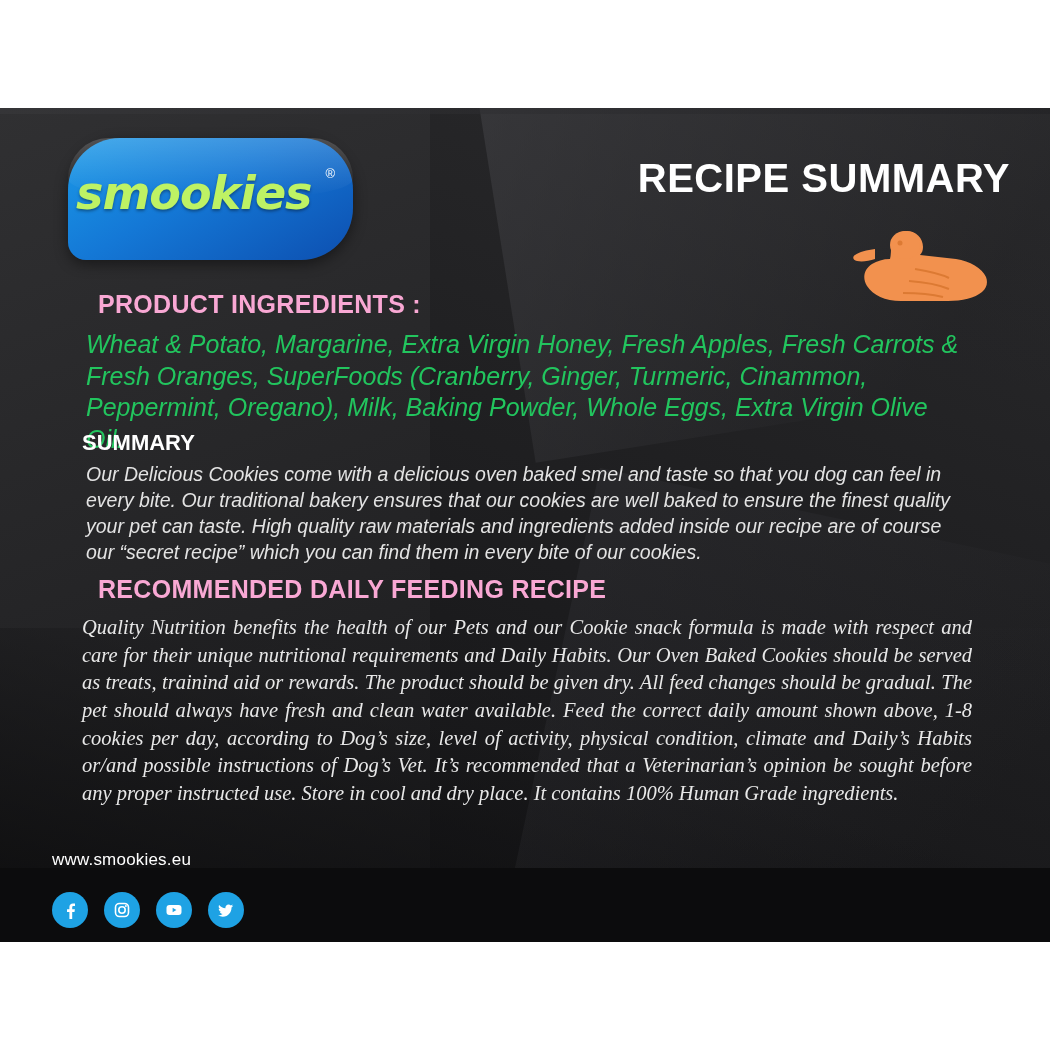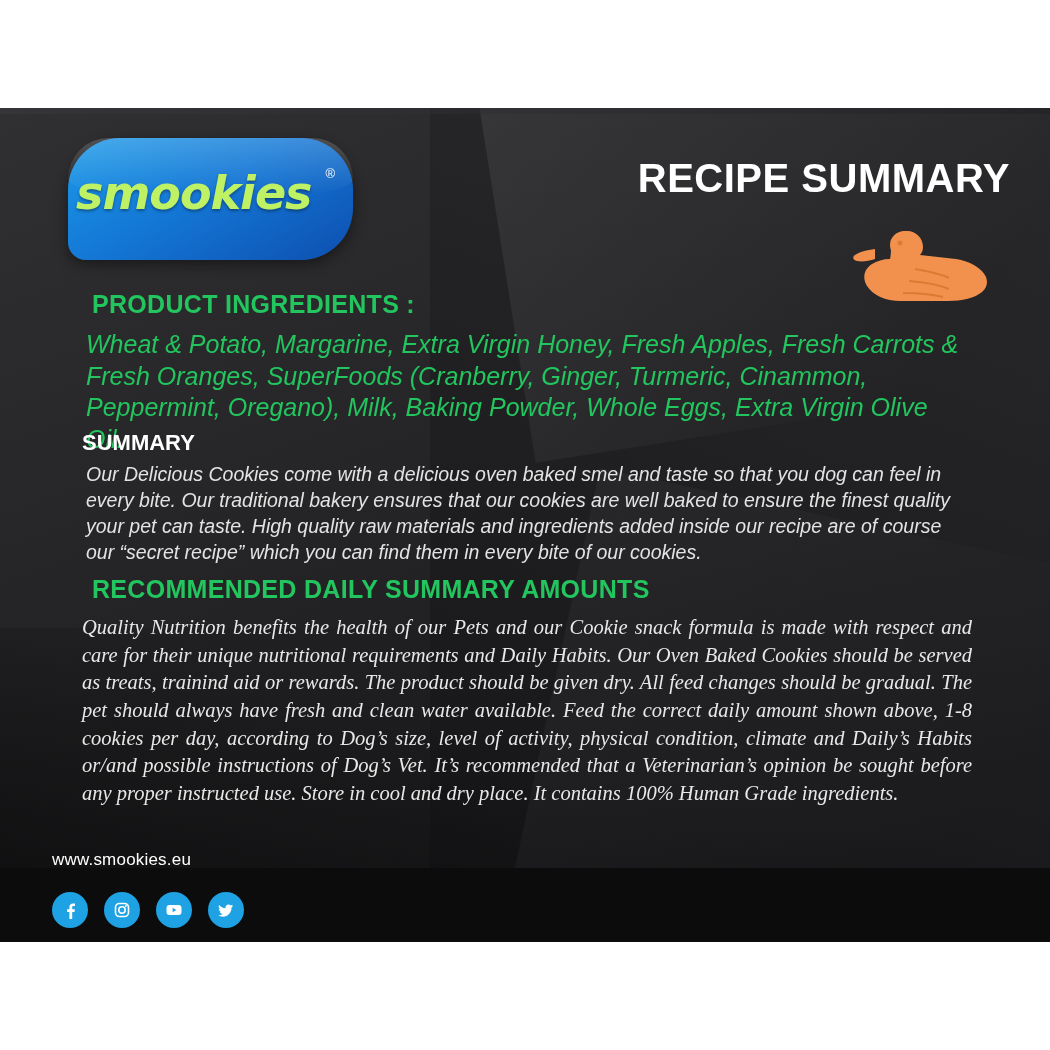--- a/index.html
+++ b/index.html
@@ -144,22 +144,22 @@
     height: 90px;
   }
 
   
   .block { position: absolute; left: 82px; width: 890px; color: #f2f2f2; }
 
   .heading-lg {
     font-size: 25px;
     font-weight: bold;
     letter-spacing: .3px;
-    color: #22c55e;
-    margin: 0 0 10px 10px;
+    color: #f9a8d4;
+    margin: 0 0 10px 16px;
     font-family: "Liberation Sans", sans-serif;
   }
   .heading-md {
     font-size: 22px;
     font-weight: bold;
     color: #ffffff;
     margin: 0 0 6px 0;
     font-family: "Liberation Sans", sans-serif;
   }
   .body-lg {
@@ -261,21 +261,21 @@
         <h2 class="heading-lg">PRODUCT INGREDIENTS :</h2>
         <p class="body-lg">Wheat &amp; Potato, Margarine, Extra Virgin Honey, Fresh Apples, Fresh Carrots &amp; Fresh Oranges, SuperFoods (Cranberry, Ginger, Turmeric, Cinammon, Peppermint, Oregano), Milk, Baking Powder, Whole Eggs, Extra Virgin Olive Oil.</p>
       </div>
 
       <div class="block" id="analysis-block">
         <h2 class="heading-md">SUMMARY</h2>
         <p class="body-sm">Our Delicious Cookies come with a delicious oven baked smel and taste so that you dog can feel in every bite. Our traditional bakery ensures that our cookies are well baked to ensure the finest quality your pet can taste. High quality raw materials and ingredients added inside our recipe are of course our “secret recipe” which you can find them in every bite of our cookies.</p>
       </div>
 
       <div class="block" id="feeding-block">
-        <h2 class="heading-lg">RECOMMENDED DAILY SUMMARY AMOUNTS</h2>
+        <h2 class="heading-lg">RECOMMENDED DAILY FEEDING RECIPE</h2>
         <p class="body-md">Quality Nutrition benefits the health of our Pets and our Cookie snack formula is made with respect and care for their unique nutritional requirements and Daily Habits. Our Oven Baked Cookies should be served as treats, trainind aid or rewards. The product should be given dry. All feed changes should be gradual. The pet should always have fresh and clean water available. Feed the correct daily amount shown above, 1-8 cookies per day, according to Dog’s size, level of activity, physical condition, climate and Daily’s Habits or/and possible instructions of Dog’s Vet.  It’s recommended that a Veterinarian’s opinion be sought before any proper instructed use. Store in cool and dry place. It contains 100% Human Grade ingredients.</p>
       </div>
 
       <div class="footer">
         <div class="site-url">www.smookies.eu</div>
         <div class="socials">
           <a class="social">
             <svg width="20" height="20" viewBox="0 0 20 20" aria-hidden="true">
               <path fill="#ffffff" d="M12.2 19v-7h2.3l.4-2.8h-2.7V7.4c0-.8.2-1.4 1.4-1.4h1.4V3.5c-.3 0-1.1-.1-2.1-.1-2.1 0-3.5 1.3-3.5 3.6v2.2H7v2.8h2.4v7z"></path>
             </svg>

